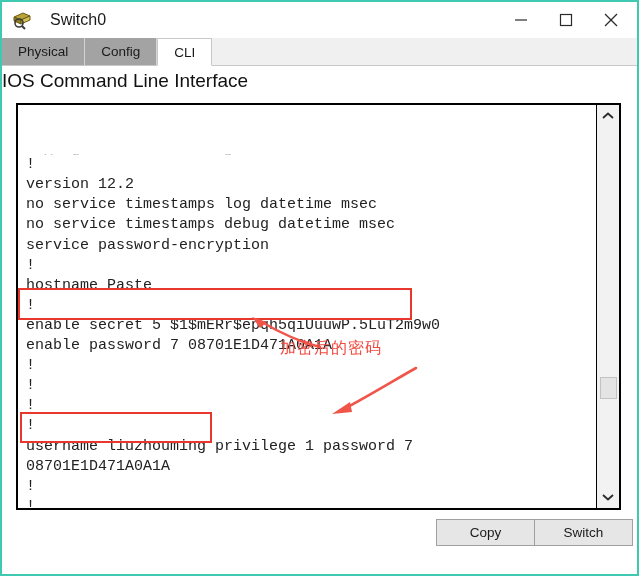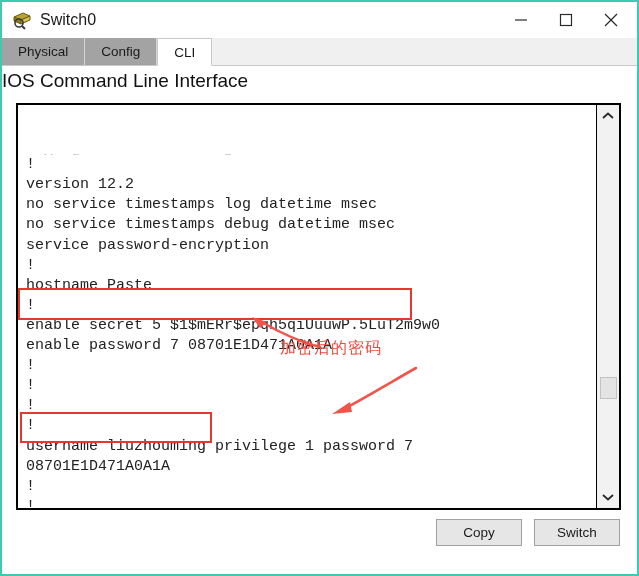--- a/index.html
+++ b/index.html
@@ -36,21 +36,21 @@
     align-items: center;
   }
   #app-icon {
     margin-left: 9px;
     width: 22px;
     height: 22px;
     position: relative;
     flex: 0 0 auto;
   }
   #title-text {
-    margin-left: 7px;
+    margin-left: 17px;
     font-size: 16px;
     color: #1a1a1a;
     font-family: "Liberation Sans", sans-serif;
   }
   .wbtn {
     width: 45px;
     height: 34px;
     display: flex;
     align-items: center;
     justify-content: center;
@@ -204,21 +204,21 @@
   
   #footer {
     position: absolute;
     left: 0;
     top: 512px;
     width: 635px;
     height: 60px;
   }
   .fbtn {
     position: absolute;
-    width: 86px;
+    width: 99px;
     height: 27px;
     background: #e6e6e6;
     border: 1px solid #a0a0a0;
     box-sizing: border-box;
     font-size: 13.5px;
     color: #1a1a1a;
     font-family: "Liberation Sans", sans-serif;
     line-height: 25px;
     text-align: center;
   }

